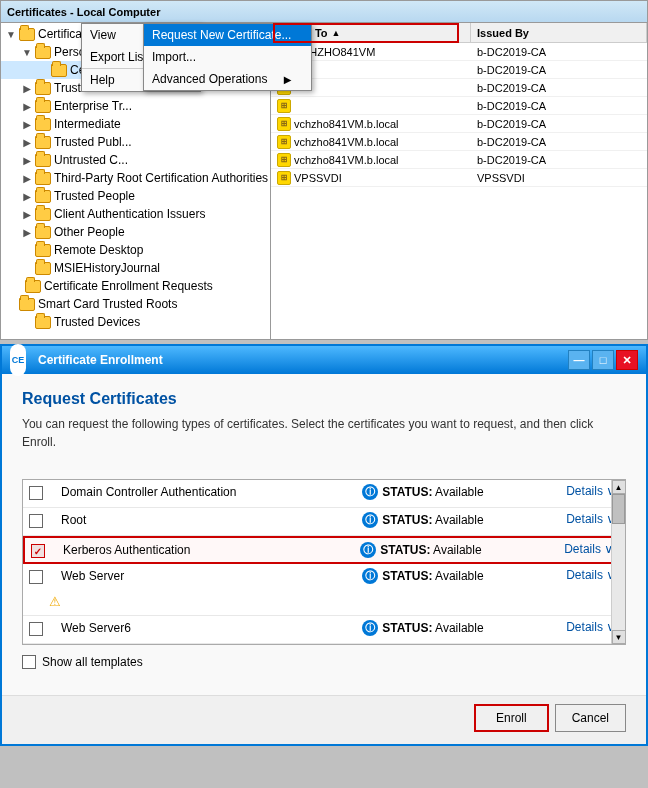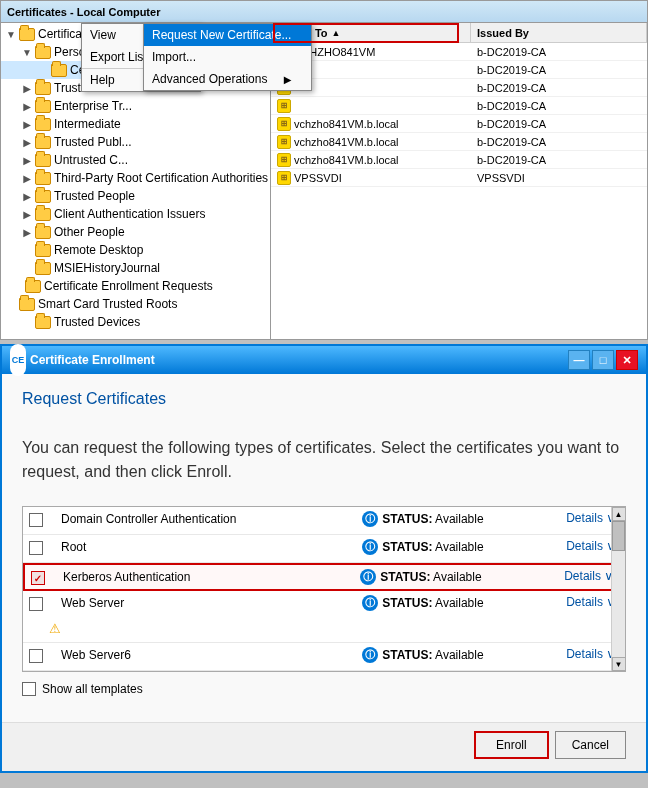--- a/index.html
+++ b/index.html
@@ -223,21 +223,21 @@
       padding: 0 8px;
       color: white;
       font-size: 12px;
       font-weight: bold;
     }
 
     .window-title-icon {
       width: 16px; height: 32px;
       background: #fff;
       border-radius: 8px;
-      margin-right: 4px;
+      margin-right: 12px;
       display: inline-flex;
       align-items: center;
       justify-content: center;
       font-size: 9px;
       color: #0078d7;
       font-weight: bold;
       flex-shrink: 0;
     }
 
     .titlebar-buttons {
@@ -260,28 +260,28 @@
     .titlebar-btn.close-btn { background: #e81123; border-color: #c00; }
 
     .enrollment-body {
       padding: 16px 20px;
       background: #f9f9f9;
     }
 
     .enrollment-title {
       font-size: 16px;
       color: #0052a3;
-      font-weight: normal;
+      font-weight: bold;
+      margin-bottom: 7px;
+    }
+
+    .enrollment-desc {
+      font-size: 12px;
+      color: #333;
       margin-bottom: 28px;
-    }
-
-    .enrollment-desc {
-      font-size: 16px;
-      color: #333;
-      margin-bottom: 22px;
       line-height: 1.5;
     }
 
     
     .cert-table {
       border: 1px solid #aaa;
       background: #fff;
       width: 100%;
       margin-bottom: 10px;
     }

